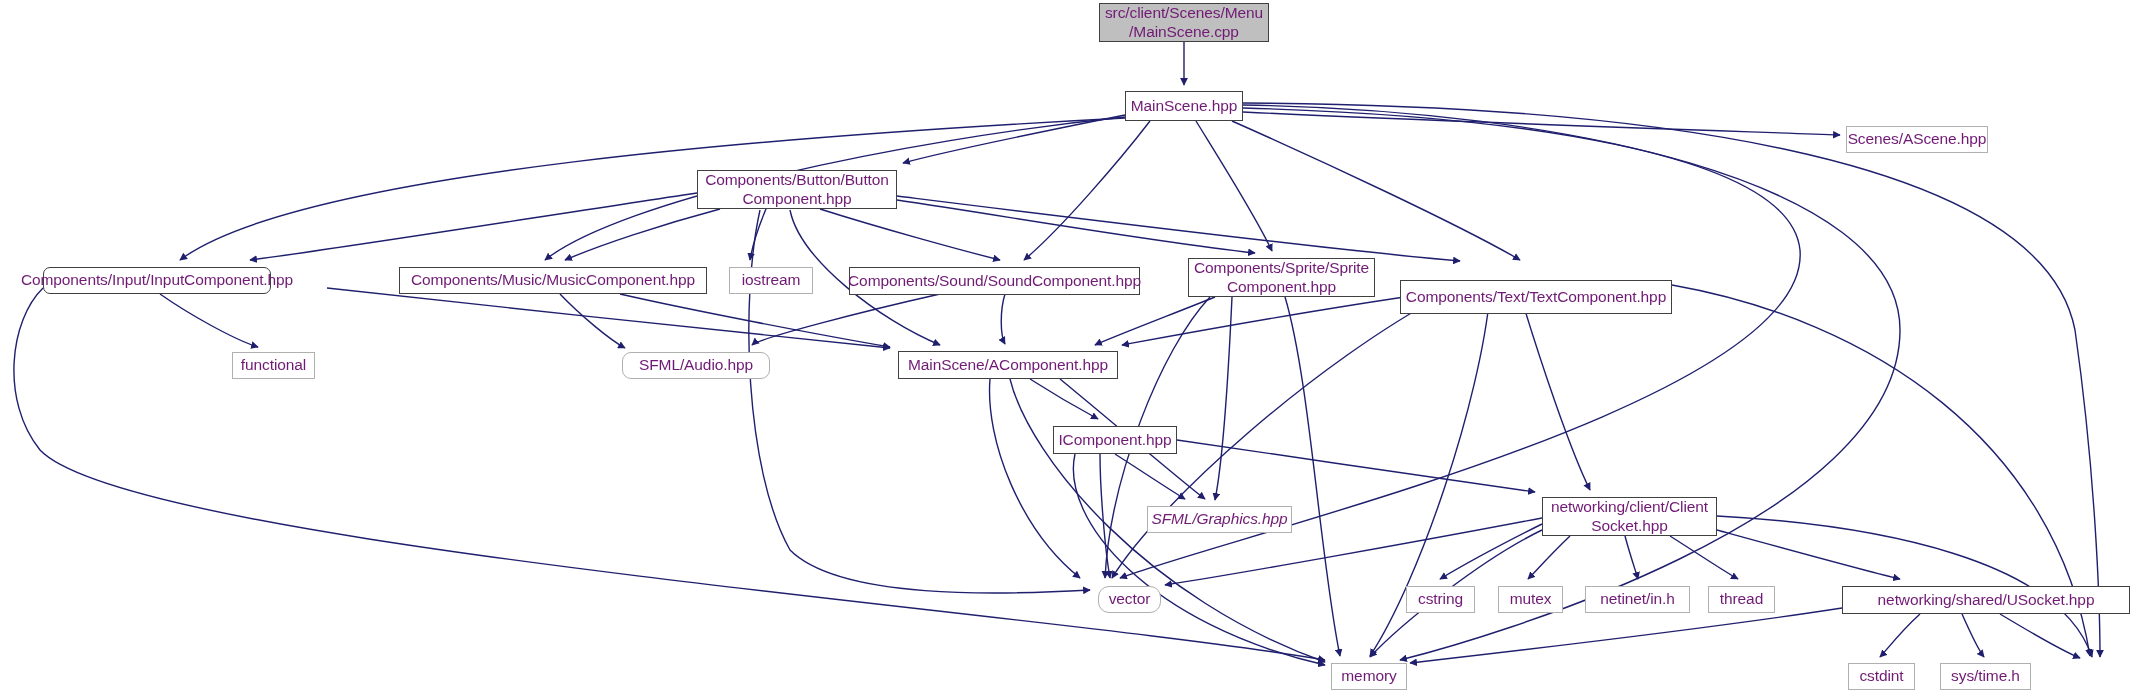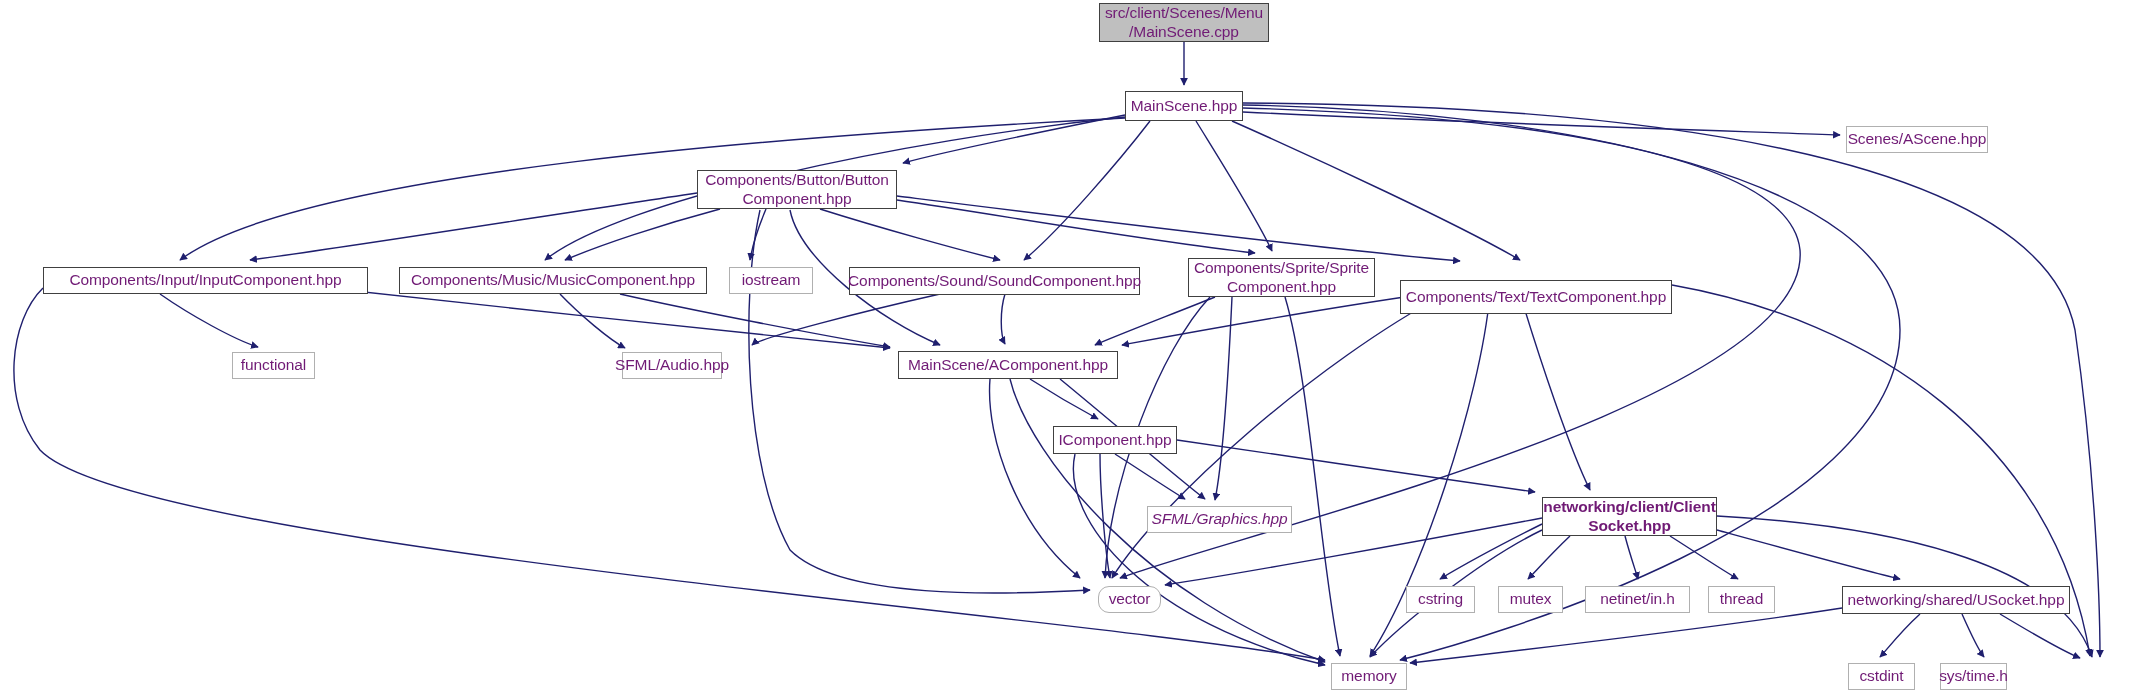--- a/index.html
+++ b/index.html
@@ -120,39 +120,39 @@
       </g>
   </svg>
 
   <div id="nodes">
       <div class="node root" style="left: 1099px; top: 3px; width: 170px; height: 39px;">src/client/Scenes/Menu
 /MainScene.cpp</div>
       <div class="node strong" style="left: 1125px; top: 91px; width: 118px; height: 30px;">MainScene.hpp</div>
       <div class="node weak" style="left: 1846px; top: 126px; width: 142px; height: 27px;">Scenes/AScene.hpp</div>
       <div class="node strong" style="left: 697px; top: 170px; width: 200px; height: 39px;">Components/Button/Button
 Component.hpp</div>
-      <div class="node strong" style="left: 43px; top: 267px; width: 325px; height: 27px;">Components/Input/InputComponent.hpp</div>
+      <div class="node strong" style="left: 43px; top: 267px; width: 228px; height: 27px; border-radius: 7px;">Components/Input/InputComponent.hpp</div>
       <div class="node strong" style="left: 399px; top: 267px; width: 308px; height: 27px;">Components/Music/MusicComponent.hpp</div>
       <div class="node weak" style="left: 729px; top: 267px; width: 84px; height: 27px;">iostream</div>
       <div class="node strong" style="left: 849px; top: 267px; width: 291px; height: 28px;">Components/Sound/SoundComponent.hpp</div>
       <div class="node strong" style="left: 1188px; top: 258px; width: 187px; height: 39px;">Components/Sprite/Sprite
 Component.hpp</div>
       <div class="node strong" style="left: 1400px; top: 280px; width: 272px; height: 34px; text-align: center;">Components/Text/TextComponent.hpp</div>
       <div class="node weak" style="left: 232px; top: 352px; width: 83px; height: 27px;">functional</div>
-      <div class="node weak" style="left: 622px; top: 352px; width: 100px; height: 27px;">SFML/Audio.hpp</div>
+      <div class="node weak" style="left: 622px; top: 352px; width: 148px; height: 27px; border-radius: 9px;">SFML/Audio.hpp</div>
       <div class="node strong" style="left: 898px; top: 351px; width: 220px; height: 28px;">MainScene/AComponent.hpp</div>
       <div class="node strong" style="left: 1053px; top: 426px; width: 124px; height: 28px;">IComponent.hpp</div>
       <div class="node weak" style="left: 1147px; top: 506px; width: 145px; height: 27px; font-style: italic;">SFML/Graphics.hpp</div>
-      <div class="node strong" style="left: 1542px; top: 497px; width: 175px; height: 39px; font-weight: bold;">networking/client/Client
+      <div class="node strong" style="left: 1542px; top: 497px; width: 175px; height: 39px;">networking/client/Client
 Socket.hpp</div>
       <div class="node weak" style="left: 1098px; top: 586px; width: 63px; height: 27px; border-radius: 11px;">vector</div>
       <div class="node weak" style="left: 1406px; top: 586px; width: 69px; height: 27px;">cstring</div>
       <div class="node weak" style="left: 1498px; top: 586px; width: 65px; height: 27px;">mutex</div>
       <div class="node weak" style="left: 1585px; top: 586px; width: 105px; height: 27px;">netinet/in.h</div>
       <div class="node weak" style="left: 1708px; top: 586px; width: 67px; height: 27px;">thread</div>
-      <div class="node strong" style="left: 1842px; top: 586px; width: 228px; height: 28px;">networking/shared/USocket.hpp</div>
+      <div class="node strong" style="left: 1842px; top: 586px; width: 288px; height: 28px;">networking/shared/USocket.hpp</div>
       <div class="node weak" style="left: 1331px; top: 663px; width: 76px; height: 27px;">memory</div>
       <div class="node weak" style="left: 1848px; top: 663px; width: 67px; height: 27px;">cstdint</div>
-      <div class="node weak" style="left: 1940px; top: 663px; width: 67px; height: 27px;">sys/time.h</div>
+      <div class="node weak" style="left: 1940px; top: 663px; width: 91px; height: 27px;">sys/time.h</div>
       <div class="node weak" style="left: 2080px; top: 698px; width: 61px; height: 27px;">string</div>
     </div>
 
 </div>
 
 </body></html>

